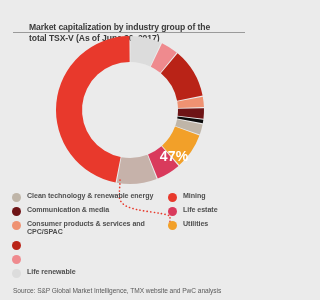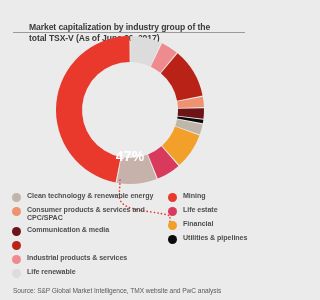--- a/index.html
+++ b/index.html
@@ -65,20 +65,21 @@
   .pct-label {
     position: absolute;
     left: 0;
     top: 0;
     width: 260px;
     text-align: center;
     font-size: 14px;
     font-weight: bold;
     color: #ffffff;
     letter-spacing: 0.2px;
+    padding-left: 44px;
   }
   .leader-svg {
     position: absolute;
     left: 100px;
     top: 148px;
     width: 80px;
     height: 52px;
     overflow: visible;
   }
 
@@ -164,55 +165,50 @@
     </svg>
   </div>
 
   <div class="legend">
     <div class="legend-col left" id="legend-left">
         <div class="legend-item">
           <span class="swatch" style="background: rgb(191, 181, 168);"></span>
           <span class="legend-label">Clean technology &amp; renewable energy</span>
         </div>
         <div class="legend-item">
+          <span class="swatch" style="background: rgb(110, 20, 22);"></span>
+          <span class="legend-label">Communication &amp; media</span>
+        </div>
+        <div class="legend-item">
           <span class="swatch" style="background: rgb(239, 146, 114);"></span>
           <span class="legend-label">Consumer products &amp; services and
 CPC/SPAC</span>
         </div>
         <div class="legend-item">
-          <span class="swatch" style="background: rgb(110, 20, 22);"></span>
-          <span class="legend-label">Communication &amp; media</span>
-        </div>
-        <div class="legend-item">
           <span class="swatch" style="background: rgb(185, 35, 23);"></span>
         </div>
         <div class="legend-item">
           <span class="swatch" style="background: rgb(239, 138, 142);"></span>
-          <span class="legend-label">Industrial products &amp; services</span>
         </div>
         <div class="legend-item">
           <span class="swatch" style="background: rgb(220, 220, 220);"></span>
           <span class="legend-label">Life renewable</span>
         </div>
       </div>
     <div class="legend-col right" id="legend-right">
         <div class="legend-item">
           <span class="swatch" style="background: rgb(232, 57, 44);"></span>
           <span class="legend-label">Mining</span>
         </div>
         <div class="legend-item">
           <span class="swatch" style="background: rgb(217, 58, 92);"></span>
           <span class="legend-label">Life estate</span>
         </div>
         <div class="legend-item">
           <span class="swatch" style="background: rgb(242, 160, 41);"></span>
-          <span class="legend-label">Financial</span>
-        </div>
-        <div class="legend-item">
-          <span class="swatch" style="background: rgb(11, 11, 11);"></span>
-          <span class="legend-label">Utilities &amp; pipelines</span>
+          <span class="legend-label">Utilities</span>
         </div>
       </div>
   </div>
 
   <div class="source">Source: S&amp;P Global Market Intelligence, TMX website and PwC analysis</div>
 
 </div>
 
 </body></html>

